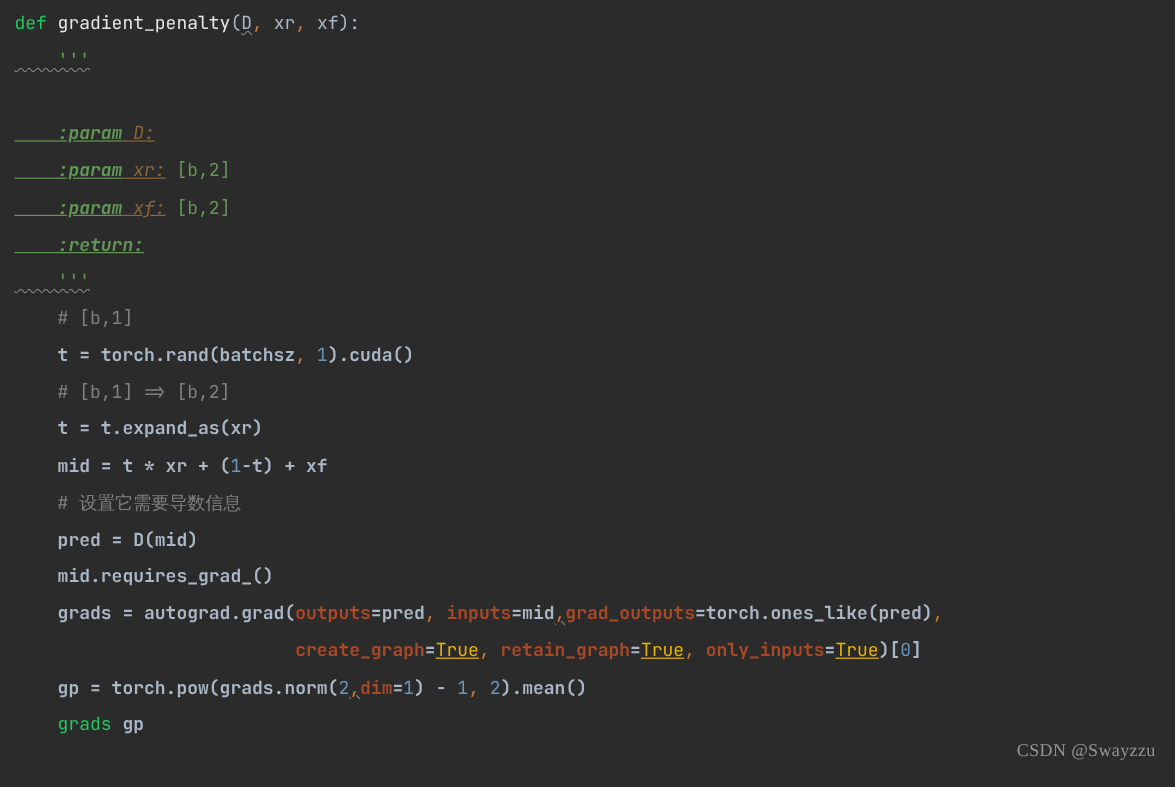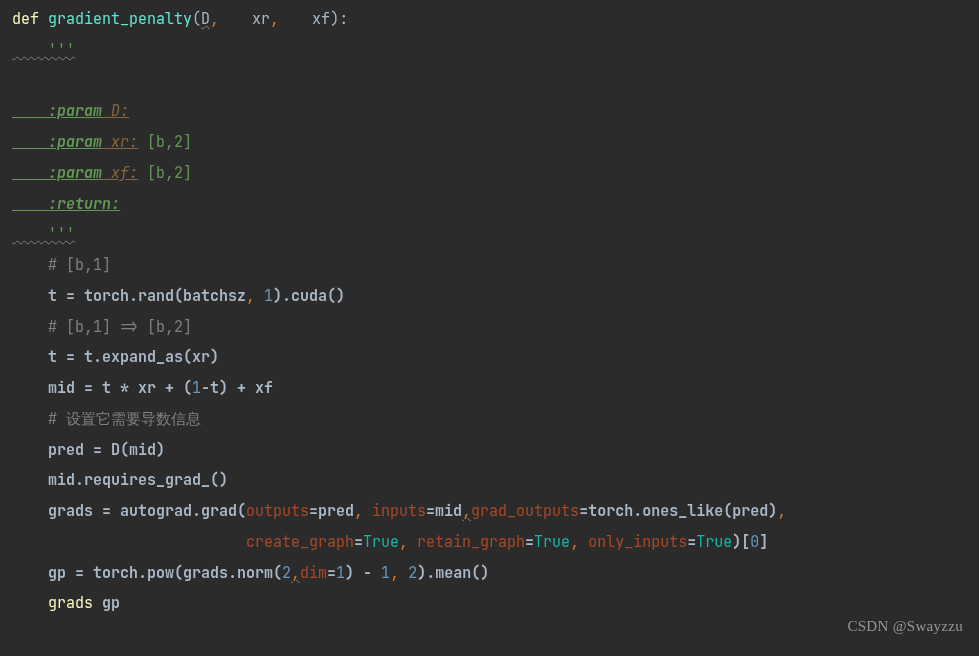--- a/index.html
+++ b/index.html
@@ -16,23 +16,23 @@
       width: 979px;
       height: 656px;
       overflow: hidden;
       padding-left: 12px;
       padding-top: 4px;
       position: relative;
     }
     .code-line {
       white-space: pre;
     }
-    .keyword { color: #fef9c3; }
-    .func-name { color: #5eead4; margin-top: 32px; }
-    .param { color: #a9b7c6; margin-left: 24px; }
+    .keyword { color: #22c55e; }
+    .func-name { color: #e5e5e5; margin-top: 32px; }
+    .param { color: #a9b7c6; }
     .param-wavy {
       color: #a9b7c6;
       text-decoration: underline wavy #808080;
       text-decoration-thickness: 1px;
     }
     .paren { color: #a9b7c6; }
     .comma-special { color: #cc7832; }
     .string-quote { 
       color: #629755;
       text-decoration: underline wavy #808080;
@@ -49,22 +49,22 @@
       font-style: italic;
       text-decoration: underline;
     }
     .doctext {
       color: #629755;
       margin-top: 21px;
     }
     .comment { color: #808080; }
     .number { color: #6897bb; }
     .identifier { color: #a9b7c6; font-weight: bold; }
-    .kwarg { color: #aa4926; }
-    .bool { color: #14b8a6; }
+    .kwarg { color: #aa4926; font-weight: bold; }
+    .bool { color: #eab308; text-decoration: underline; }
     .comma-wavy {
       color: #cc7832;
       text-decoration: underline wavy #808080;
       text-decoration-thickness: 1px;
     }
     .watermark {
       position: absolute;
       bottom: 14px;
       right: 16px;
       color: #b8b8b8;

